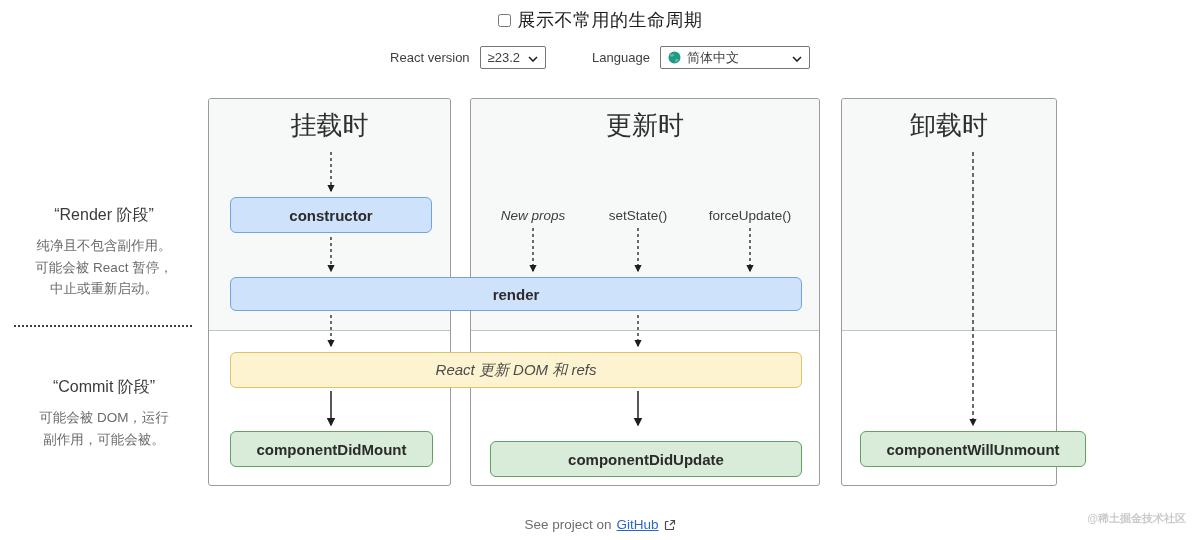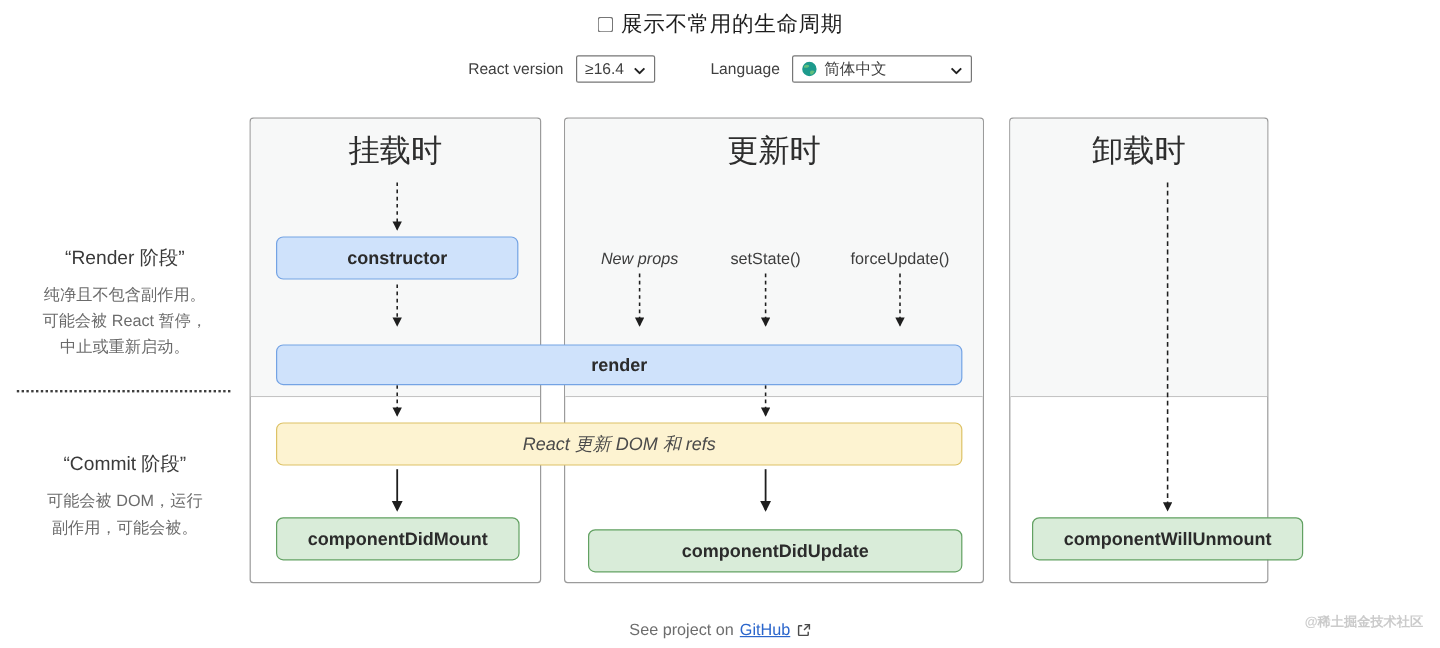--- a/index.html
+++ b/index.html
@@ -37,21 +37,21 @@
   .trigger { position:absolute; top:208px; transform:translateX(-50%); font-size:13.5px; color:#3d3d3d; z-index:2; white-space:nowrap; }
   .trigger.it { font-style:italic; }
 
   
   .lbox { position:absolute; z-index:3; display:flex; align-items:center; justify-content:center; border-radius:6px; font-size:15px; font-weight:bold; color:#2b2b2b; cursor:pointer; }
   .lbox.blue   { background:#cfe2fb; border:1px solid #74a3e4; }
   .lbox.yellow { background:#fdf3d1; border:1px solid #ddc266; font-weight:400; font-style:italic; color:#4a4a4a; cursor:default; }
   .lbox.green  { background:#d9ecd9; border:1px solid #62a162; }
 
   #box-constructor { left:230px; top:197px; width:202px; height:36px; }
-  #box-render      { left:230px; top:277px; width:572px; height:34px;margin-top:10px; }
+  #box-render      { left:230px; top:277px; width:572px; height:34px; }
   #box-reactdom    { left:230px; top:352px; width:572px; height:36px; }
   #box-didmount    { left:230px; top:431px; width:203px; height:36px; }
   #box-didupdate   { left:490px; top:441px; width:312px; height:36px; }
   #box-willunmount { left:860px; top:431px; width:226px; height:36px; }
 
   
   #arrow-layer { position:absolute; left:0; top:0; width:1200px; height:540px; z-index:2; pointer-events:none; }
 
   
   .footer { position:absolute; top:517px; left:0; width:100%; display:flex; justify-content:center; align-items:center; gap:5px; font-size:13.5px; color:#6d6d6d; }
@@ -64,21 +64,21 @@
 <div id="app">
 
   <div class="title-row">
     <input type="checkbox" style="">
     <span class="page-title">展示不常用的生命周期</span>
   </div>
 
   <div class="controls-row">
     <span>React version</span>
     <span class="select-box">
-      <span>≥16.4</span>
+      <span>≥23.2</span>
       <span class="chev">
         <svg width="10" height="6" viewBox="0 0 10 6">
             <path d="M1 1 L5 5 L9 1" stroke="#222" stroke-width="1.6" fill="none"></path>
           </svg>
       </span>
     </span>
     <span class="ctl-gap"></span>
     <span>Language</span>
     <span class="select-box lang-select">
       <span style="display:inline-flex;">

